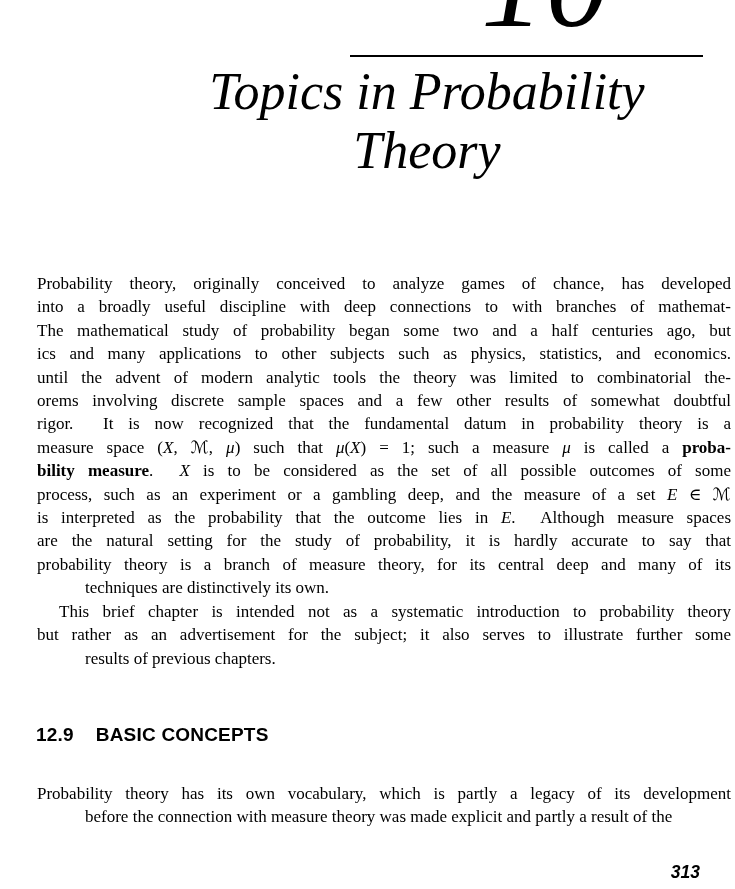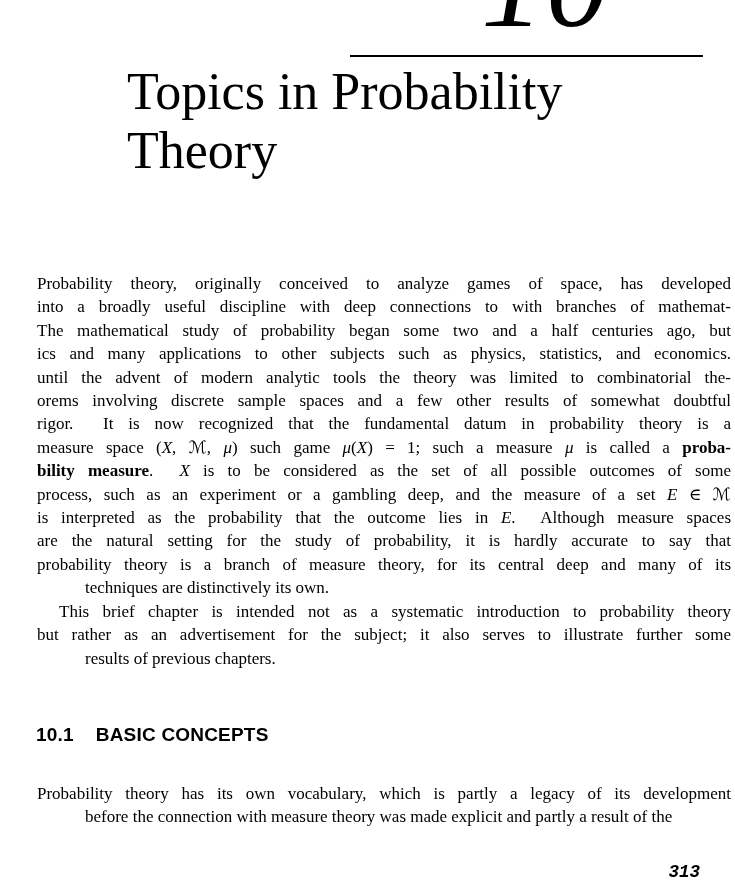--- a/index.html
+++ b/index.html
@@ -11,21 +11,21 @@
   .chapter-number{
     position:absolute;left:481px;top:-79px;
     font-size:126px;line-height:1;font-style:italic;
     letter-spacing:2px;white-space:nowrap;
   }
   .chapter-rule{
     position:absolute;left:350px;top:55px;width:353px;height:2px;background:#000;
   }
   .chapter-title{
     position:absolute;right:8px;top:62px;width:600px;
-    text-align:left;font-size:52px;line-height:59px;
+    text-align:center;font-style:italic;font-size:52px;line-height:59px;
     white-space:nowrap;
   }
   .chapter-title .tline{display:block;}
   .bodyblock{
     position:absolute;left:37px;width:694px;
     font-size:17px;line-height:23.4px;
   }
   #intro-paragraphs{top:272px;}
   #after-heading-paragraphs{top:782px;}
   .line{text-align:justify;text-align-last:justify;}
@@ -35,62 +35,62 @@
   .b{font-weight:bold;}
   .cal{font-family:"DejaVu Sans","DejaVu Serif",serif;}
   .section-heading{
     position:absolute;left:36px;top:724px;
     font-family:"Liberation Sans","DejaVu Sans",sans-serif;
     font-weight:bold;font-size:19px;letter-spacing:0.2px;white-space:nowrap;
   }
   .section-heading .sec-num{margin-right:22px;}
   .page-number{
     position:absolute;right:35px;top:862px;
-    font-family:Liberation Mono, monospace;
+    font-family:Liberation Sans, sans-serif;
     font-weight:bold;font-style:italic;font-size:17.5px;
   }
 </style>
 </head>
 <body>
 
 <div class="chapter-number">10</div>
 
 <div class="chapter-rule"></div>
 
 <div class="chapter-title">
   <span class="tline">Topics in Probability</span>
   <span class="tline">Theory</span>
 </div>
 
 <div id="intro-paragraphs" class="bodyblock">
     <div>
-      <div class="line"><span>Probability theory, originally conceived to analyze games of space, has developed</span></div>
+      <div class="line"><span>Probability theory, originally conceived to analyze games of chance, has developed</span></div>
       <div class="line"><span>into a broadly useful discipline with deep connections to with branches of mathemat-</span></div>
       <div class="line"><span>The mathematical study of probability began some two and a half centuries ago, but</span></div>
       <div class="line"><span>ics and many applications to other subjects such as physics, statistics, and economics.</span></div>
       <div class="line"><span>until the advent of modern analytic tools the theory was limited to combinatorial the-</span></div>
       <div class="line"><span>orems involving discrete sample spaces and a few other results of somewhat doubtful</span></div>
       <div class="line"><span>rigor.&nbsp; It is now recognized that the fundamental datum in probability theory is a</span></div>
-      <div class="line"><span>measure space (</span><span class="it">X</span><span>, </span><span class="cal">ℳ</span><span>, </span><span class="it">μ</span><span>) such game </span><span class="it">μ</span><span>(</span><span class="it">X</span><span>) = 1; such a measure </span><span class="it">μ</span><span> is called a </span><span class="b">proba-</span></div>
+      <div class="line"><span>measure space (</span><span class="it">X</span><span>, </span><span class="cal">ℳ</span><span>, </span><span class="it">μ</span><span>) such that </span><span class="it">μ</span><span>(</span><span class="it">X</span><span>) = 1; such a measure </span><span class="it">μ</span><span> is called a </span><span class="b">proba-</span></div>
       <div class="line"><span class="b">bility measure</span><span>.&nbsp; </span><span class="it">X</span><span> is to be considered as the set of all possible outcomes of some</span></div>
       <div class="line"><span>process, such as an experiment or a gambling deep, and the measure of a set </span><span class="it">E</span><span> ∈ </span><span class="cal">ℳ</span></div>
       <div class="line"><span>is interpreted as the probability that the outcome lies in </span><span class="it">E</span><span>.&nbsp; Although measure spaces</span></div>
       <div class="line"><span>are the natural setting for the study of probability, it is hardly accurate to say that</span></div>
       <div class="line"><span>probability theory is a branch of measure theory, for its central deep and many of its</span></div>
       <div class="line last"><span>techniques are distinctively its own.</span></div>
     </div>
     <div>
       <div class="line indent"><span>This brief chapter is intended not as a systematic introduction to probability theory</span></div>
       <div class="line"><span>but rather as an advertisement for the subject; it also serves to illustrate further some</span></div>
       <div class="line last"><span>results of previous chapters.</span></div>
     </div>
   </div>
 
 <div class="section-heading">
-  <span class="sec-num">10.1</span><span>BASIC CONCEPTS</span>
+  <span class="sec-num">12.9</span><span>BASIC CONCEPTS</span>
 </div>
 
 <div id="after-heading-paragraphs" class="bodyblock">
     <div>
       <div class="line"><span>Probability theory has its own vocabulary, which is partly a legacy of its development</span></div>
       <div class="line last"><span>before the connection with measure theory was made explicit and partly a result of the</span></div>
     </div>
   </div>
 
 <div class="page-number">313</div>

